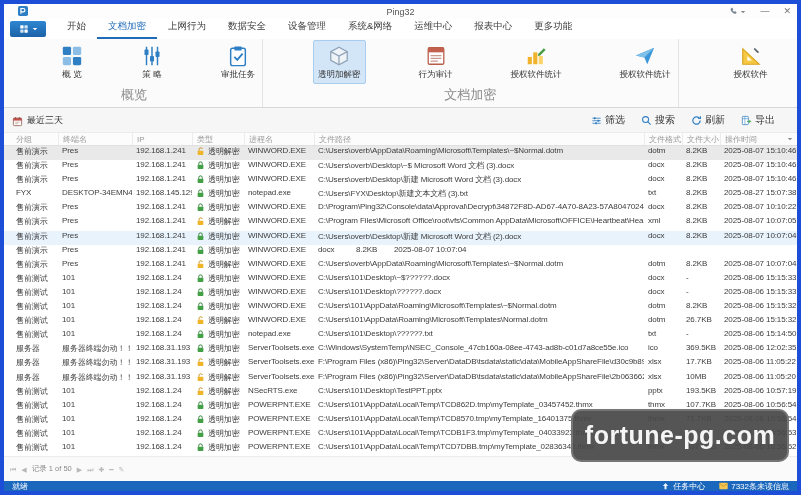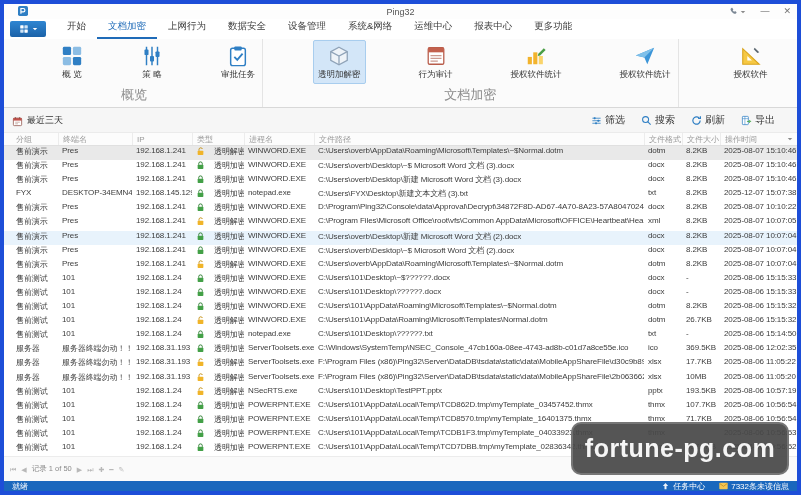--- a/index.html
+++ b/index.html
@@ -49,35 +49,35 @@
   .hfilter svg { width:8px; height:8px; display:block; }
 
   .c0{width:46px}.c1{width:74px}.c2{width:60px}.c3{width:52px}.c4{width:70px}
   .c5{width:330px}.c6{width:38px}.c7{width:38px}.c8{width:77px}
 
   .grid-body { flex:1; display:flex; flex-direction:column; background:#fff; overflow:hidden; }
   .row { flex:1; display:flex; align-items:flex-start; padding-left:8px; font-size:8px; color:#3c3c3c; background:#fff; letter-spacing:-0.1px; }
   .row.sel { background:var(--sel-bg,#e9e9e9); }
   .row.alt { background:var(--hover-bg,#e8f3fc); }
   .cell { overflow:hidden; white-space:nowrap; flex:none; padding-left:4px; }
-  .type-cell { display:flex; align-items:center; gap:9px; }
+  .type-cell { display:flex; align-items:center; gap:3px; }
   .type-cell svg { width:9px; height:9px; flex:none; display:block; }
 
   
   .pager { height:25px; display:flex; align-items:center; gap:5px; padding-left:6px; font-size:7.5px; color:#8a8a8a; background:#fafafa; border-top:1px solid #ececec; flex:none; }
   .pbtn { color:#b8b8b8; font-size:7px; line-height:1; }
 
   
   .statusbar { height:10px; background:var(--statusbar-bg,#1a67bd); color:#fff; display:flex; align-items:center; justify-content:space-between; padding:0 8px; font-size:8px; flex:none; }
   .sb-right { display:flex; align-items:center; gap:14px; }
   .sb-item { display:flex; align-items:center; gap:3px; }
   .sb-item svg { width:9px; height:8px; display:block; }
 
   
-  .watermark { position:absolute; left:567px; top:418px; width:218px; height:53px; background:rgba(72,72,72,0.93); border:2px solid rgba(160,160,160,0.45); border-radius:10px; color:#f5f5f5; font-size:25px; font-weight:600; letter-spacing:0.5px; display:flex; align-items:center; justify-content:center; z-index:50; }
+  .watermark { position:absolute; left:567px; top:405px; width:218px; height:53px; background:rgba(72,72,72,0.93); border:2px solid rgba(160,160,160,0.45); border-radius:10px; color:#f5f5f5; font-size:25px; font-weight:600; letter-spacing:0.5px; display:flex; align-items:center; justify-content:center; z-index:50; }
 </style>
 </head>
 <body>
 
 <div id="window">
 
   <div class="titlebar">
     <span class="app-logo">
         <svg viewBox="0 0 12 12">
           <rect width="12" height="12" rx="2" fill="#2f7fc4"></rect>
@@ -430,21 +430,21 @@
               <path d="M3.6 5V3.6a2.4 2.4 0 0 1 4.8 0V5" fill="none" stroke="#2e7d32" stroke-width="1.3"></path>
               <rect x="2.2" y="5" width="7.6" height="5.6" rx="1" fill="var(--lock-encrypted,#43a047)"></rect>
             </svg>
           </span>
           <span>透明加密</span>
         </span>
         <span class="cell c4">notepad.exe</span>
         <span class="cell c5">C:\Users\FYX\Desktop\新建文本文档 (3).txt</span>
         <span class="cell c6">txt</span>
         <span class="cell c7">8.2KB</span>
-        <span class="cell c8">2025-12-07 15:07:38</span>
+        <span class="cell c8">2025-08-27 15:07:38</span>
       </div>
       <div class="row">
         <span class="cell c0">售前演示</span>
         <span class="cell c1">Pres</span>
         <span class="cell c2">192.168.1.241</span>
         <span class="cell c3 type-cell">
           <span>
             <svg viewBox="0 0 12 12">
               <path d="M3.6 5V3.6a2.4 2.4 0 0 1 4.8 0V5" fill="none" stroke="#2e7d32" stroke-width="1.3"></path>
               <rect x="2.2" y="5" width="7.6" height="5.6" rx="1" fill="var(--lock-encrypted,#43a047)"></rect>
@@ -503,21 +503,20 @@
         <span class="cell c3 type-cell">
           <span>
             <svg viewBox="0 0 12 12">
               <path d="M3.6 5V3.6a2.4 2.4 0 0 1 4.8 0V5" fill="none" stroke="#2e7d32" stroke-width="1.3"></path>
               <rect x="2.2" y="5" width="7.6" height="5.6" rx="1" fill="var(--lock-encrypted,#43a047)"></rect>
             </svg>
           </span>
           <span>透明加密</span>
         </span>
         <span class="cell c4">WINWORD.EXE</span>
-        <span class="cell c5">C:\Users\overb\Desktop\~$ Microsoft Word 文档 (2).docx</span>
         <span class="cell c6">docx</span>
         <span class="cell c7">8.2KB</span>
         <span class="cell c8">2025-08-07 10:07:04</span>
       </div>
       <div class="row">
         <span class="cell c0">售前演示</span>
         <span class="cell c1">Pres</span>
         <span class="cell c2">192.168.1.241</span>
         <span class="cell c3 type-cell">
           <span>

